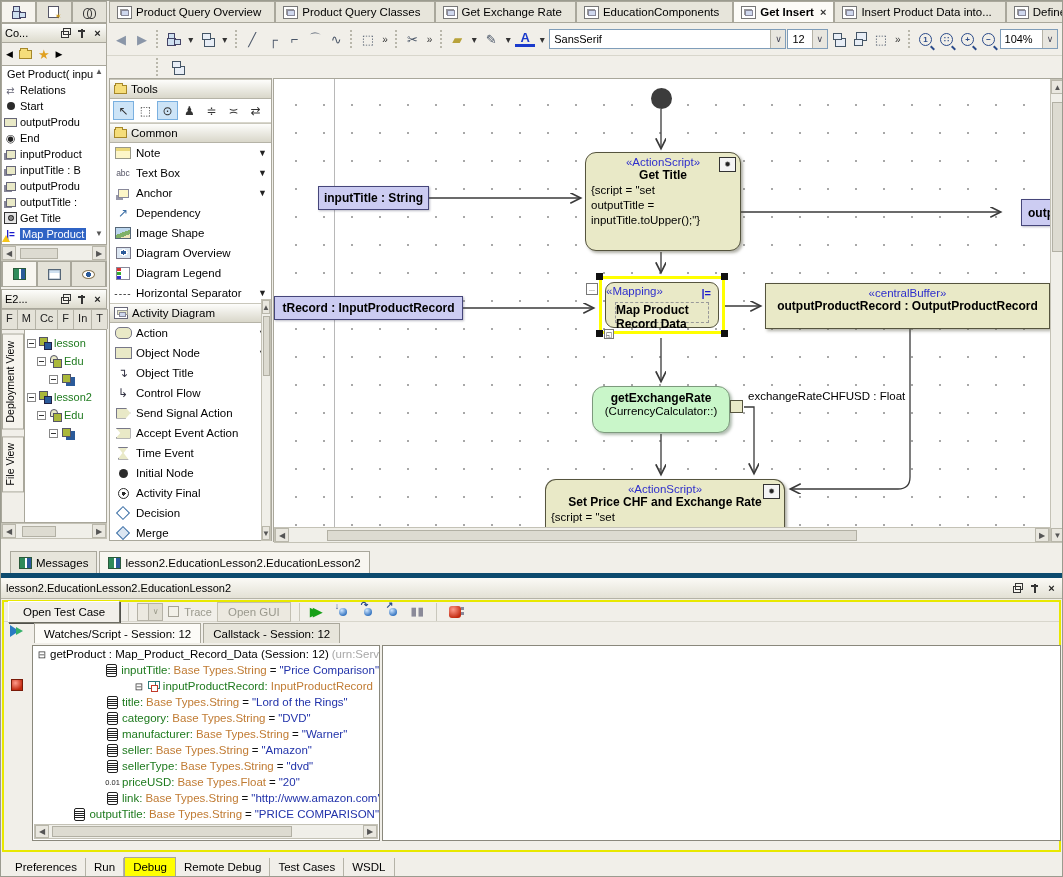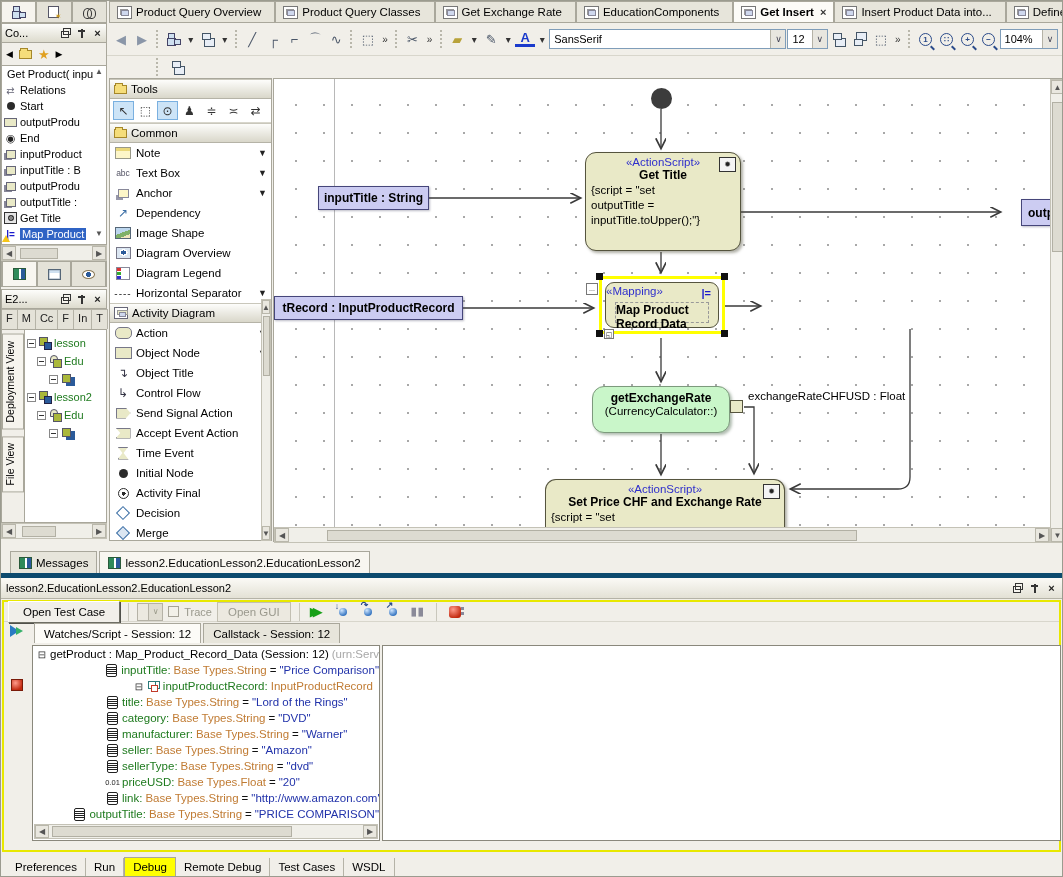--- a/index.html
+++ b/index.html
@@ -735,20 +735,24 @@
           </div>
         </div>
         <span class="handle" style="left:-6px;top:-6px;"></span>
         <span class="handle" style="right:-6px;top:-6px;"></span>
         <span class="handle" style="left:-6px;bottom:-6px;"></span>
         <span class="handle" style="right:-6px;bottom:-6px;"></span>
         <span class="adorn" style="left:-16px;top:4px;">...</span>
         <span class="adorn" style="left:2px;bottom:-8px;width:10px;height:10px;">◱</span>
       </div>
 
+      <div class="uml-node" style="left:491px;top:204px;width:285px;height:46px;">
+        <div class="stereo">«centralBuffer»</div>
+        <div class="nname">outputProductRecord : OutputProductRecord</div>
+      </div>
 
       <div id="exchange" style="left:318px;top:307px;width:138px;height:47px;">
         <div class="nname">getExchangeRate</div>
         <div class="nsub">(CurrencyCalculator::)</div>
       </div>
       <div class="pinbox" style="left:456px;top:321px;"></div>
       <div class="pinlabel" style="left:474px;top:311px;"><span>exchangeRateCHFUSD : Float</span></div>
 
       <div class="uml-node uml-round" style="left:271px;top:400px;width:240px;height:62px;border-bottom:none;">
         <div class="stereo">«ActionScript»</div>

